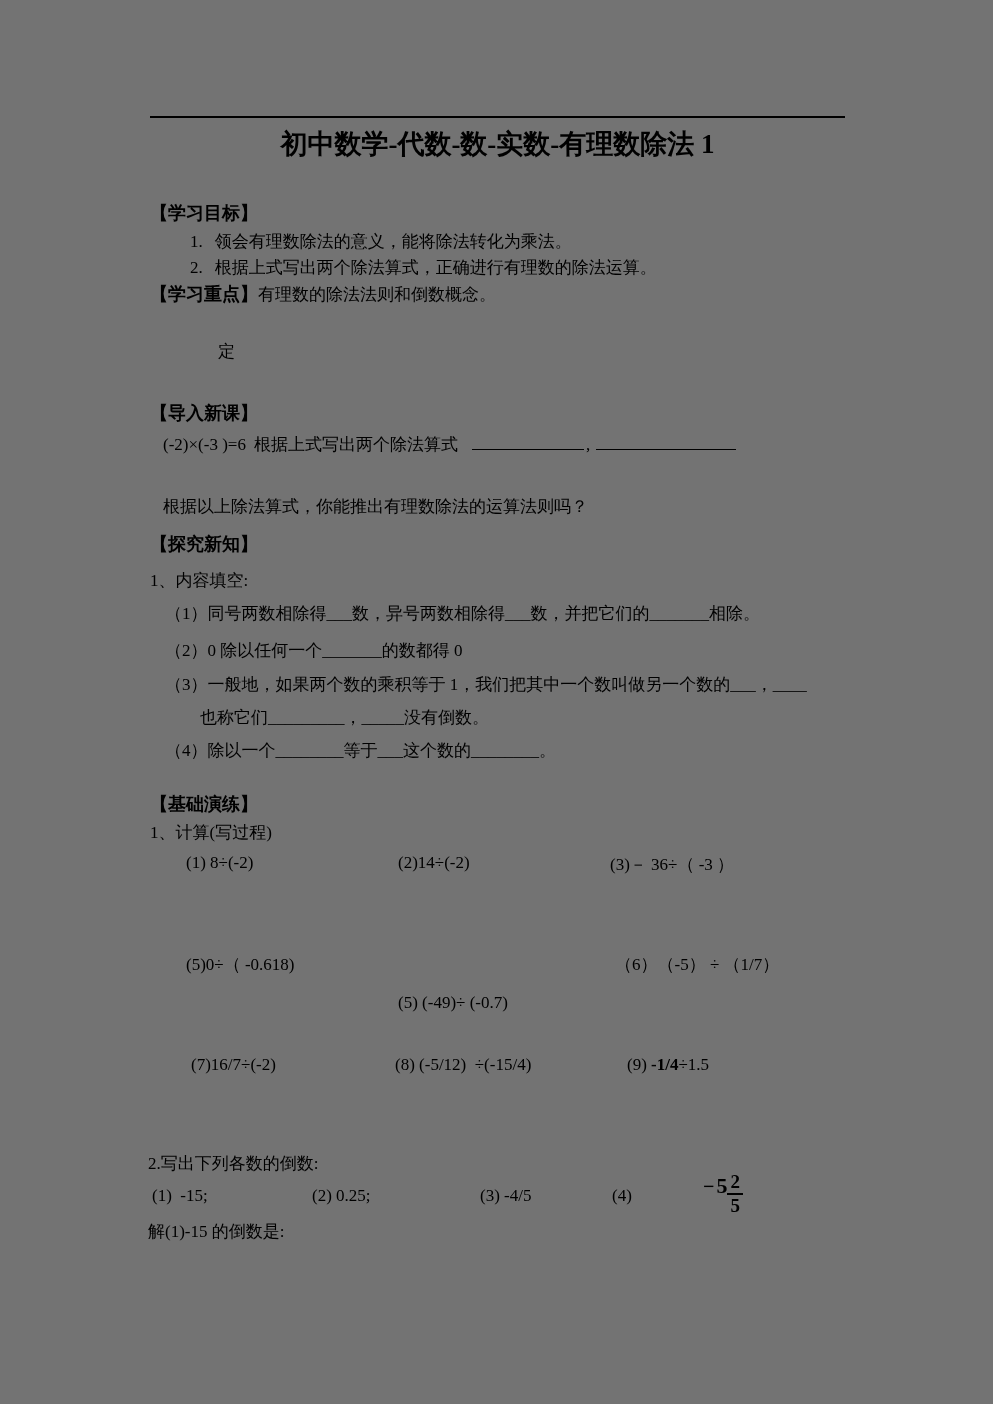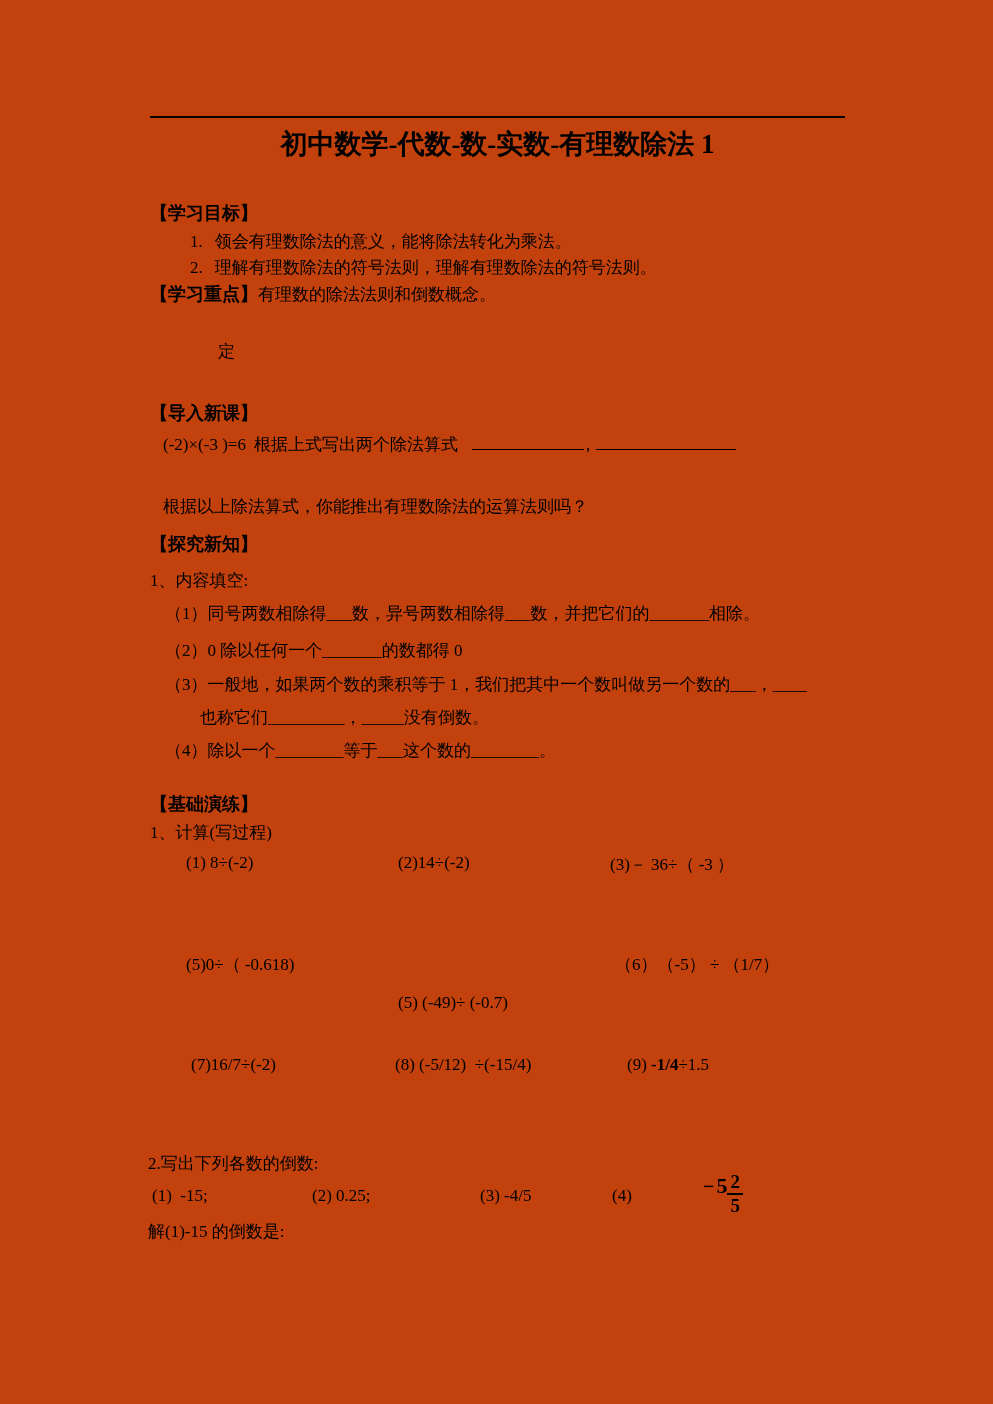--- a/index.html
+++ b/index.html
@@ -1,19 +1,19 @@
 <!DOCTYPE html>
 <html><head>
 <meta charset="utf-8">
 <style>
   html,body{margin:0;padding:0;background:#ffffff;}
   .page{
     position:relative;
     width:993px;height:1404px;
-    background:#c2410c;
+    background:#737373;
     font-family:"Liberation Serif","DejaVu Serif",serif;
     color:#000;
     font-size:17px;
     overflow:hidden;
   }
   .ln{
     position:absolute;
     white-space:pre;
     line-height:22px;
   }
@@ -64,21 +64,21 @@
 <body>
 
 <div class="page">
 
   <div class="rule" style="top:116px;"></div>
 
   <div class="title" style="top:126px;">初中数学-代数-数-实数-有理数除法 1</div>
 
   <div class="ln heading" style="top:202px;left:150px;">【学习目标】</div>
   <div class="ln" style="top:231px;left:190px;"><span>1.</span><span style="display:inline-block;width:12px;"></span><span>领会有理数除法的意义，能将除法转化为乘法。</span></div>
-  <div class="ln" style="top:257px;left:190px;"><span>2.</span><span style="display:inline-block;width:12px;"></span><span>理解有理数除法的符号法则，理解有理数除法的符号法则。</span></div>
+  <div class="ln" style="top:257px;left:190px;"><span>2.</span><span style="display:inline-block;width:12px;"></span><span>根据上式写出两个除法算式，正确进行有理数的除法运算。</span></div>
 
   <div class="ln" style="top:283px;left:150px;"><span class="bold" style="font-size:18px;margin-top:48px;">【学习重点】</span><span>有理数的除法法则和倒数概念。</span></div>
 
   <div class="ln" style="top:341px;left:218px;">定</div>
 
   <div class="ln heading" style="top:402px;left:150px;">【导入新课】</div>
 
   <div class="ln" style="top:434px;left:163px;"><span>(-2)×(-3 )=6</span><span style="display:inline-block;width:8px;"></span><span>根据上式写出两个除法算式</span><span class="blank w1"></span><span class="comma">,</span><span class="blank w2"></span></div>
 
 

